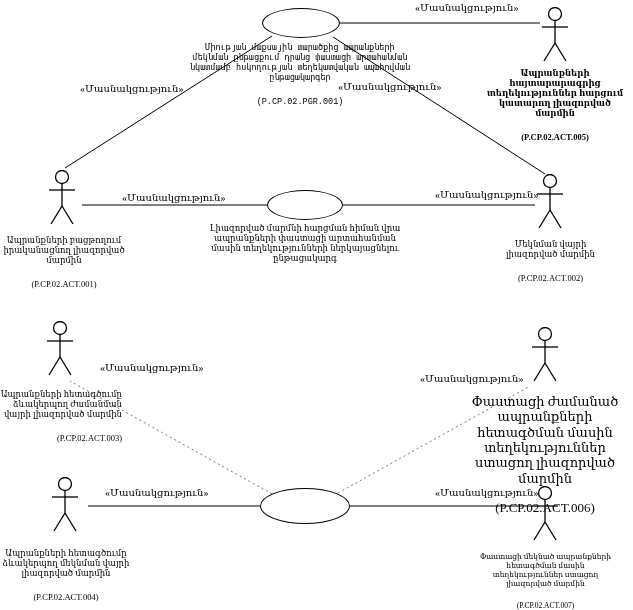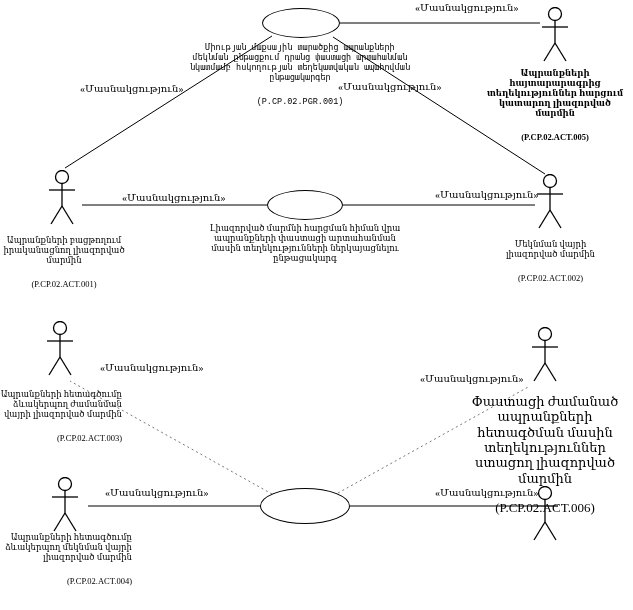--- a/index.html
+++ b/index.html
@@ -124,33 +124,37 @@
 
   <div class="actor" style="left:50px; top:477px;">
     <svg width="30" height="56" viewBox="0 0 30 56">
       <circle cx="15" cy="7" r="6.5" fill="none" stroke="#000" stroke-width="1.3"></circle>
       <line x1="15" y1="13.5" x2="15" y2="36" stroke="#000" stroke-width="1.3"></line>
       <line x1="2" y1="20" x2="28" y2="20" stroke="#000" stroke-width="1.3"></line>
       <line x1="15" y1="36" x2="4" y2="54" stroke="#000" stroke-width="1.3"></line>
       <line x1="15" y1="36" x2="26" y2="54" stroke="#000" stroke-width="1.3"></line>
     </svg>
   </div>
-  <div class="node-label" style="left:0px; top:532px; width:132px;text-align:right;">
+  <div class="node-label" style="left:0px; top:548px; width:132px;">
     <span>Ապրանքների հետագծումը ձևակերպող մեկնման վայրի լիազորված մարմին</span>
     <span class="code">(P.CP.02.ACT.004)</span>
   </div>
 
   <div class="actor" style="left:530px; top:486px;">
     <svg width="30" height="56" viewBox="0 0 30 56">
       <circle cx="15" cy="7" r="6.5" fill="none" stroke="#000" stroke-width="1.3"></circle>
       <line x1="15" y1="13.5" x2="15" y2="36" stroke="#000" stroke-width="1.3"></line>
       <line x1="2" y1="20" x2="28" y2="20" stroke="#000" stroke-width="1.3"></line>
       <line x1="15" y1="36" x2="4" y2="54" stroke="#000" stroke-width="1.3"></line>
       <line x1="15" y1="36" x2="26" y2="54" stroke="#000" stroke-width="1.3"></line>
     </svg>
+  </div>
+  <div class="node-label" style="left:478px; top:553px; width:135px; font-size:7.5px;">
+    <span>Փաստացի մեկնած ապրանքների հետագծման մասին տեղեկություններ ստացող լիազորված մարմին</span>
+    <span class="code">(P.CP.02.ACT.007)</span>
   </div>
 
   <div class="part" style="left:415px; top:2px;">«Մասնակցություն»</div>
   <div class="part" style="left:80px; top:83px;">«Մասնակցություն»</div>
   <div class="part" style="left:338px; top:81px;">«Մասնակցություն»</div>
   <div class="part" style="left:122px; top:192px;">«Մասնակցություն»</div>
   <div class="part" style="left:435px; top:189px;">«Մասնակցություն»</div>
   <div class="part" style="left:100px; top:362px;">«Մասնակցություն»</div>
   <div class="part" style="left:420px; top:373px;">«Մասնակցություն»</div>
   <div class="part" style="left:105px; top:487px;">«Մասնակցություն»</div>

